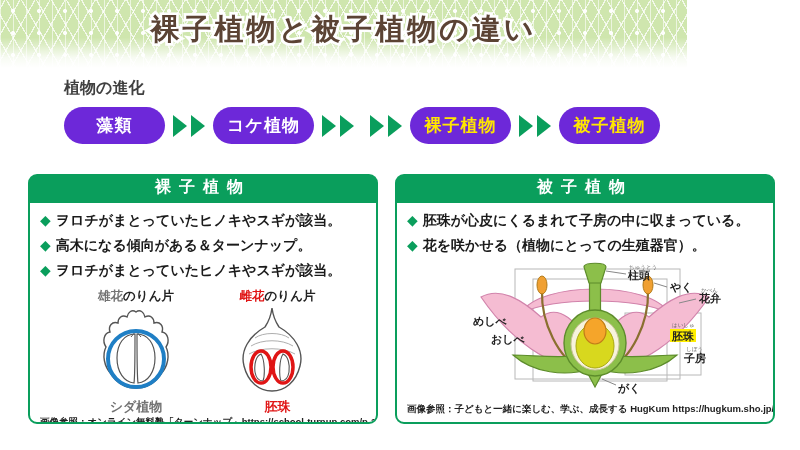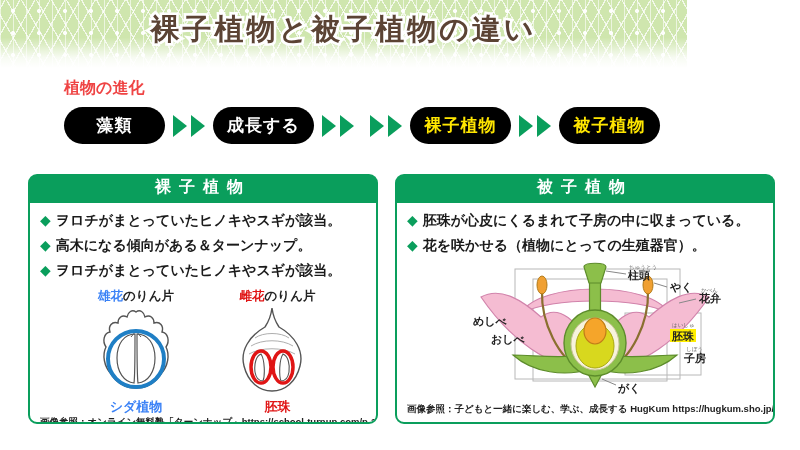--- a/index.html
+++ b/index.html
@@ -22,24 +22,24 @@
   .title {
     font-size:29px; font-weight:bold; letter-spacing:3px; color:#5b4334;
     margin-top:-8px;
     -webkit-text-stroke:5px #fff; paint-order:stroke fill;
     text-shadow:-2px -2px 0 #fff,2px -2px 0 #fff,-2px 2px 0 #fff,2px 2px 0 #fff,
                 0 -2px 0 #fff,0 2px 0 #fff,-2px 0 0 #fff,2px 0 0 #fff;
   }
 
   
   .evo { margin:10px 0 0 64px; }
-  .evo-label { font-size:16px; font-weight:bold; color:#ef4444; margin-bottom:8px; }
+  .evo-label { font-size:16px; font-weight:bold; color:#404040; margin-bottom:8px; }
   .evo-row { display:flex; align-items:center; }
   .pill {
-    background:#000000; color:#fff; font-size:17px; font-weight:bold;
+    background:#6d28d9; color:#fff; font-size:17px; font-weight:bold;
     min-width:101px; height:37px; border-radius:19px;
     display:flex; align-items:center; justify-content:center;
     padding:0 10px; letter-spacing:1px;
   }
   .pill.hl { color:#ffe600; }
   .arrows { display:flex; align-items:center; margin:0 6px; }
   .tri { width:0; height:0; border-top:11px solid transparent;
     border-bottom:11px solid transparent; border-left:14px solid #0a9e5c; margin:0 2px; }
 
   
@@ -57,21 +57,21 @@
     padding:8px 8px 6px 10px; display:flex; flex-direction:column; overflow:hidden;
   }
   .bullet { display:flex; align-items:flex-start; margin-bottom:6px; white-space:nowrap; }
   .bullet .dia { color:#0a9e5c; font-size:14px; margin-right:5px; line-height:19px; }
   .bullet .txt { font-size:14px; font-weight:bold; color:#1a1a1a; line-height:19px; letter-spacing:0; }
 
   
   .scales-row { display:flex; justify-content:center; gap:24px; margin-top:2px; }
   .scalefig { width:112px; text-align:center; }
   .scale-label { font-size:12.5px; font-weight:bold; color:#222; margin-bottom:1px; white-space:nowrap; }
-  .c-blue { color:#3b82f6; } .c-red { color:#e01515;padding-left:11px; }
+  .c-blue { color:#737373; } .c-red { color:#e01515;padding-left:11px; }
   .scale-caption { font-size:13px; font-weight:bold; margin-top:0px; }
 
   .citation { margin-top:auto; font-size:9.5px; font-weight:bold; color:#222;
     text-align:center; white-space:nowrap; }
 
   
   .flower-wrap { display:flex; justify-content:flex-end; margin-top:0; }
   svg text { font-family:"Liberation Sans","DejaVu Sans",sans-serif; }
 </style>
 </head>
@@ -82,21 +82,21 @@
 </div>
 
 <div class="evo">
   <div class="evo-label">植物の進化</div>
   <div class="evo-row">
     <div class="pill">藻類</div>
     <div class="arrows">
         <span class="tri"></span>
         <span class="tri"></span>
       </div>
-    <div class="pill">成長する</div>
+    <div class="pill">コケ植物</div>
     <div class="arrows">
         <span class="tri"></span>
         <span class="tri"></span>
       </div>
     <div class="arrows">
         <span class="tri"></span>
         <span class="tri"></span>
       </div>
     <div class="pill hl">裸子植物</div>
     <div class="arrows">

